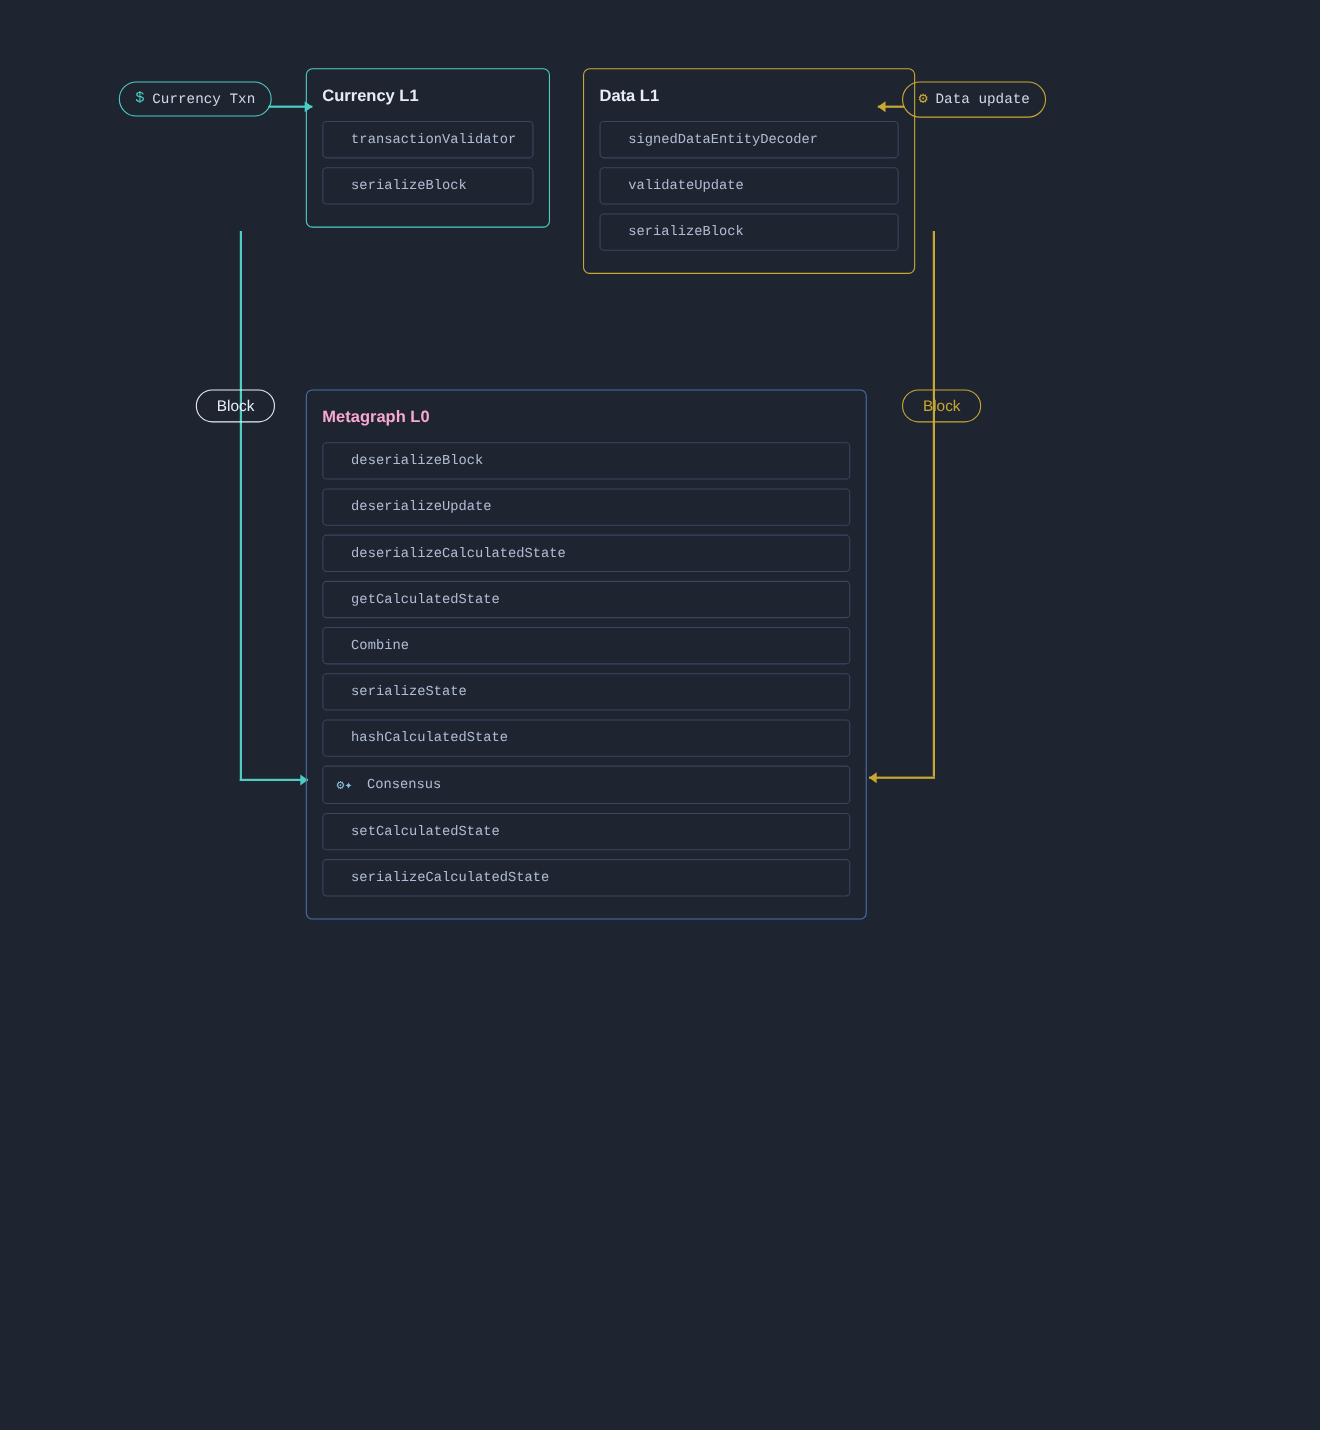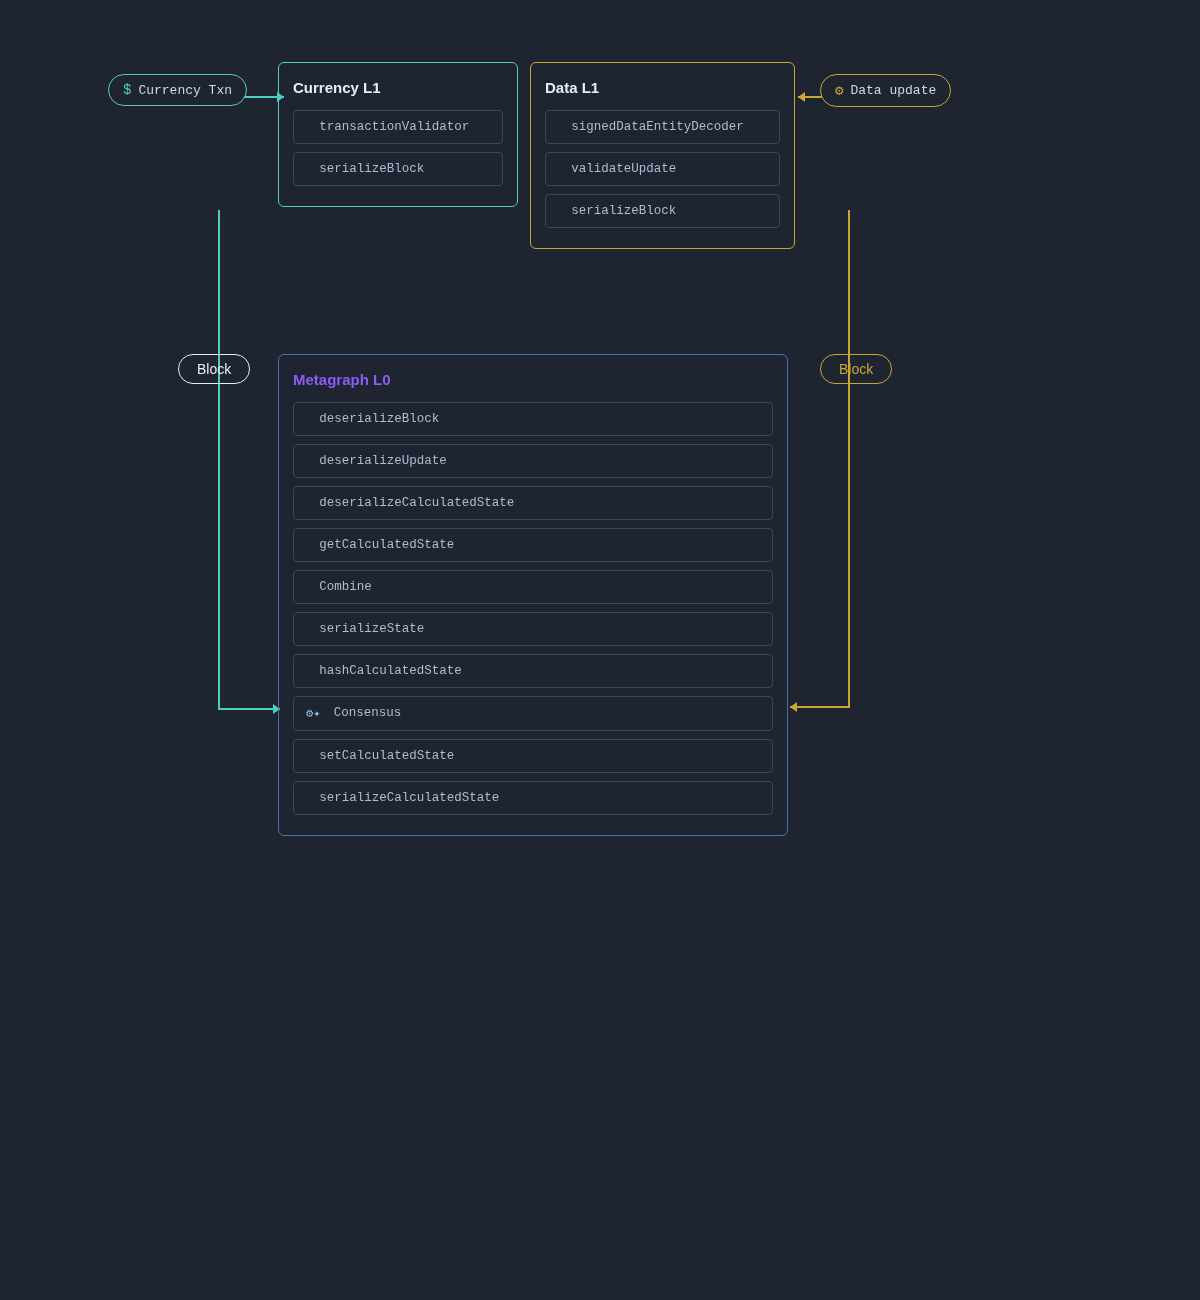--- a/index.html
+++ b/index.html
@@ -59,41 +59,41 @@
       border-left: 7px solid #4ecdc4;
       border-top: 5px solid transparent;
       border-bottom: 5px solid transparent;
     }
 
     
     .currency-l1 {
       position: absolute;
       top: 62px;
       left: 278px;
-      width: 240px;
+      width: 222px;
       border: 1.5px solid #4ecdc4;
       border-radius: 6px;
       padding: 16px 14px 20px;
       background: transparent;
     }
 
     .currency-l1 .box-title {
       font-size: 15px;
       font-weight: 600;
       color: #e8edf5;
       margin-bottom: 14px;
       font-family: sans-serif;
     }
 
     
     .data-l1 {
       position: absolute;
       top: 62px;
       left: 530px;
-      width: 265px;
+      width: 302px;
       border: 1.5px solid #c8a832;
       border-radius: 6px;
       padding: 16px 14px 20px;
       background: transparent;
     }
 
     .data-l1 .box-title {
       font-size: 15px;
       font-weight: 600;
       color: #e8edf5;
@@ -205,21 +205,21 @@
       width: 510px;
       border: 1.5px solid #4a6fa5;
       border-radius: 6px;
       padding: 16px 14px 20px;
       background: transparent;
     }
 
     .metagraph-l0 .box-title {
       font-size: 15px;
       font-weight: 600;
-      color: #8b5cf6;
+      color: #f9a8d4;
       margin-bottom: 14px;
       font-family: sans-serif;
     }
 
     
     
     .connector-left-vertical {
       position: absolute;
       left: 218px;
       top: 210px;

